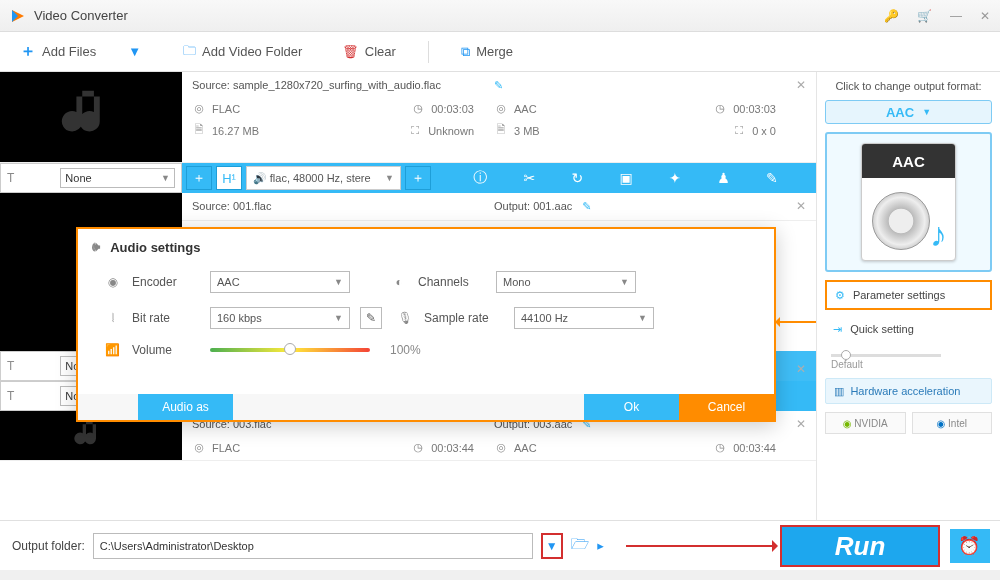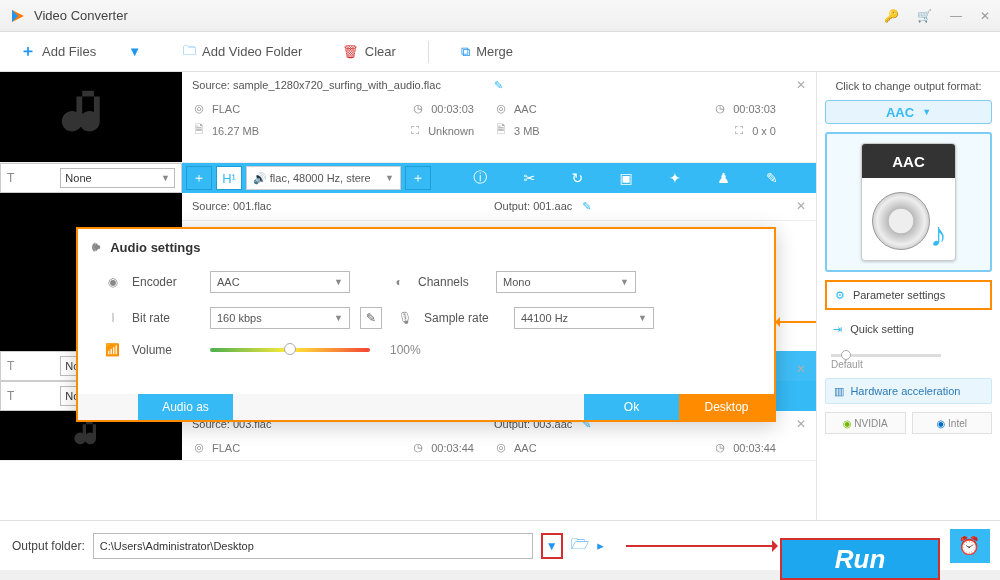--- a/index.html
+++ b/index.html
@@ -79,21 +79,21 @@
 .deflt { font-size:10px; color:#999; margin-left:6px;}
 .hwbtn { background:#eaf6fd; border:1px solid #cde9f7; height:26px; display:flex; align-items:center; padding:0 8px; gap:6px; color:#2b7bb9; font-size:11px; cursor:pointer; border-radius:2px;}
 .vendors { display:flex; gap:6px; }
 .vendors .v { flex:1; height:22px; border:1px solid #e0e0e0; display:flex; align-items:center; justify-content:center; font-size:10px; color:#888; background:#fafafa;}
 
 .bottombar { height:50px; background:#fff; border-top:1px solid #e0e0e0; display:flex; align-items:center; padding:0 12px; gap:8px; position:relative;}
 .bottombar .outf { font-size:12px; color:#444; }
 .bottombar .path { width:440px; height:26px; border:1px solid #bbb; padding:0 6px; display:flex; align-items:center; font-size:11px; background:#fff;}
 .dropred { width:22px; height:26px; border:2px solid #d32f2f; display:flex; align-items:center; justify-content:center; color:#2196f3; cursor:pointer;}
 .folderico { color:#2196f3; font-size:15px; cursor:pointer;}
-.runbtn { position:absolute; right:60px; top:17px; width:160px; height:42px; background:#1da7ee; color:#fff; display:flex; align-items:center; justify-content:center; font-size:26px; font-style:italic; font-weight:bold; cursor:pointer; border:2px solid #d32f2f;}
+.runbtn { position:absolute; right:60px; top:4px; width:160px; height:42px; background:#1da7ee; color:#fff; display:flex; align-items:center; justify-content:center; font-size:26px; font-style:italic; font-weight:bold; cursor:pointer; border:2px solid #d32f2f;}
 .redarrow { position:absolute; right:224px; top:24px; width:150px; height:2px; background:#d32f2f; }
 .redarrow::after { content:""; position:absolute; right:-8px; top:-5px; border:6px solid transparent; border-left-color:#d32f2f; }
 .clockbtn { position:absolute; right:10px; top:8px; width:40px; height:34px; background:#35baf6; display:flex; align-items:center; justify-content:center; color:#fff; font-size:18px; cursor:pointer;}
 
 .thumb svg { opacity:.6; }
 .pen { color:#35baf6; cursor:pointer; }
 .caret { font-size:9px; color:#888; }
 
 .disc { width:58px; height:58px; border-radius:50%; background:radial-gradient(circle,#eee 30%,#bbb 32%,#eee 60%,#888 100%); position:absolute; left:10px; bottom:10px; border:1px solid #999;}
 .note { position:absolute; right:8px; bottom:6px; font-size:34px; color:#35baf6;}
@@ -366,21 +366,21 @@
               </div>
             <span style="margin-left:10px;color:#888">100%</span>
           </div>
         </div>
       </div>
       <div class="btns">
         <div style="flex:0 0 60px;background:#f7f7f7"></div>
         <div class="b save">Audio as</div>
         <div class="spacer"></div>
         <div class="b ok">Ok</div>
-        <div class="b cancel">Desktop</div>
+        <div class="b cancel">Cancel</div>
       </div>
     </div>
 
     <div class="arrow-to-param"></div>
   </div>
 
   <div class="rightpane">
     <div class="rp-title">Click to change output format:</div>
     <div class="fmtbox">
         <span>AAC</span>

